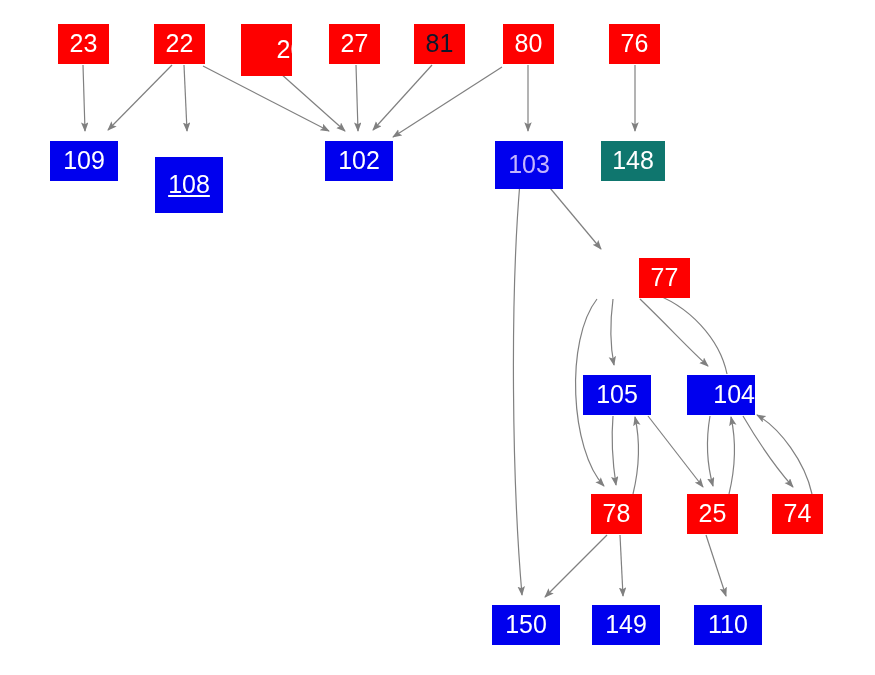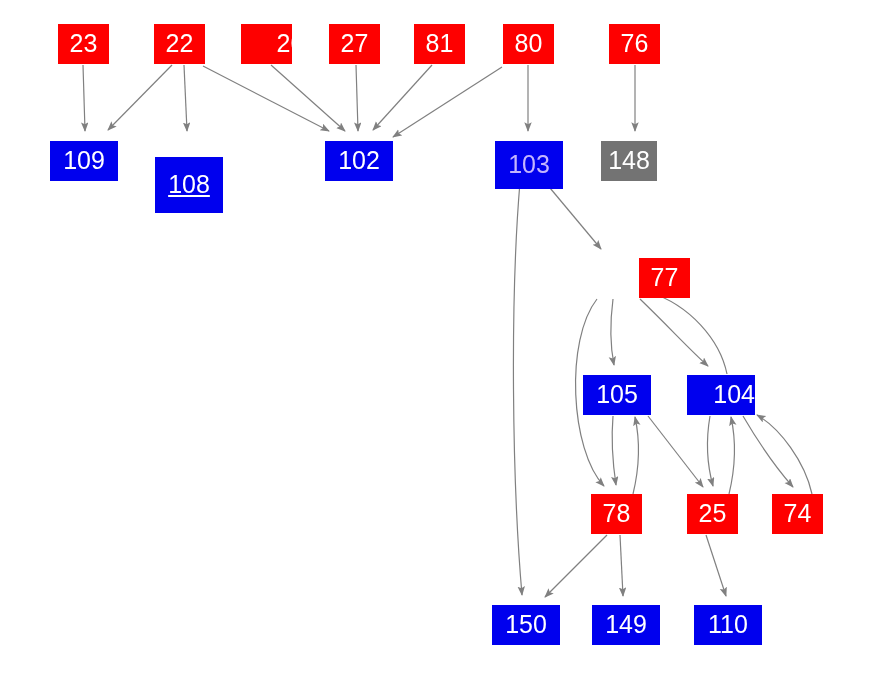--- a/index.html
+++ b/index.html
@@ -88,48 +88,48 @@
       </g>
   </svg>
 
   <div id="nodes-group">
       <div class="node" style="left: 58px; top: 24px; width: 51px; height: 40px; background: rgb(254, 0, 0); color: rgb(255, 255, 255);">
         <span class="node-label">23</span>
       </div>
       <div class="node" style="left: 154px; top: 24px; width: 51px; height: 40px; background: rgb(254, 0, 0); color: rgb(255, 255, 255);">
         <span class="node-label">22</span>
       </div>
-      <div class="node" style="left: 241px; top: 24px; width: 51px; height: 40px; background: rgb(254, 0, 0); color: rgb(255, 255, 255); padding-left: 48px;">
+      <div class="node" style="left: 241px; top: 24px; width: 51px; height: 52px; background: rgb(254, 0, 0); color: rgb(255, 255, 255); padding-left: 48px;">
         <span class="node-label">20</span>
       </div>
       <div class="node" style="left: 329px; top: 24px; width: 51px; height: 40px; background: rgb(254, 0, 0); color: rgb(255, 255, 255);">
         <span class="node-label">27</span>
       </div>
-      <div class="node" style="left: 414px; top: 24px; width: 51px; height: 40px; background: rgb(254, 0, 0); color: #ffffff;">
+      <div class="node" style="left: 414px; top: 24px; width: 51px; height: 40px; background: rgb(254, 0, 0); color: #0f172a;">
         <span class="node-label">81</span>
       </div>
       <div class="node" style="left: 503px; top: 24px; width: 51px; height: 40px; background: rgb(254, 0, 0); color: rgb(255, 255, 255);">
         <span class="node-label">80</span>
       </div>
       <div class="node" style="left: 609px; top: 24px; width: 51px; height: 40px; background: rgb(254, 0, 0); color: rgb(255, 255, 255);">
         <span class="node-label">76</span>
       </div>
       <div class="node" style="left: 50px; top: 141px; width: 68px; height: 40px; background: rgb(0, 0, 238); color: rgb(255, 255, 255); text-align: right;">
         <span class="node-label">109</span>
       </div>
       <div class="node" style="left: 155px; top: 157px; width: 68px; height: 56px; background: rgb(0, 0, 238); color: rgb(255, 255, 255); text-decoration: underline;">
         <span class="node-label">108</span>
       </div>
       <div class="node" style="left: 325px; top: 141px; width: 68px; height: 40px; background: rgb(0, 0, 238); color: rgb(255, 255, 255);">
         <span class="node-label">102</span>
       </div>
       <div class="node" style="left: 495px; top: 141px; width: 68px; height: 48px; background: rgb(0, 0, 238); color: #c4b5fd;">
         <span class="node-label">103</span>
       </div>
-      <div class="node" style="left: 601px; top: 141px; width: 56px; height: 40px; background: #737373; color: rgb(255, 255, 255); text-align: right;">
+      <div class="node" style="left: 601px; top: 141px; width: 64px; height: 40px; background: #0f766e; color: rgb(255, 255, 255); text-align: right;">
         <span class="node-label">148</span>
       </div>
       <div class="node" style="left: 594px; top: 258px; width: 51px; height: 40px; background: rgb(254, 0, 0); color: rgb(255, 255, 255); margin-left: 45px;">
         <span class="node-label">77</span>
       </div>
       <div class="node" style="left: 583px; top: 375px; width: 68px; height: 40px; background: rgb(0, 0, 238); color: rgb(255, 255, 255);">
         <span class="node-label">105</span>
       </div>
       <div class="node" style="left: 687px; top: 375px; width: 68px; height: 40px; background: rgb(0, 0, 238); color: rgb(255, 255, 255); justify-content: flex-end;">
         <span class="node-label">104</span>

